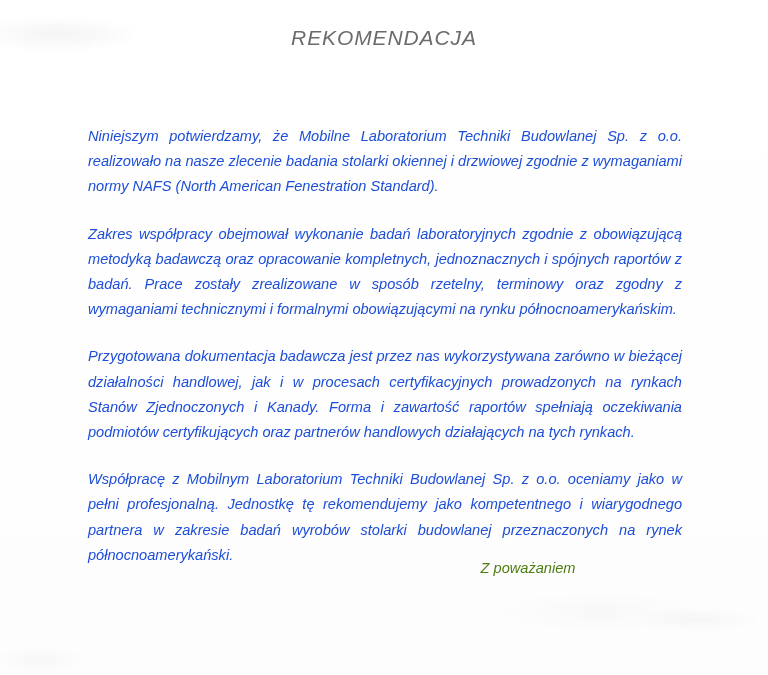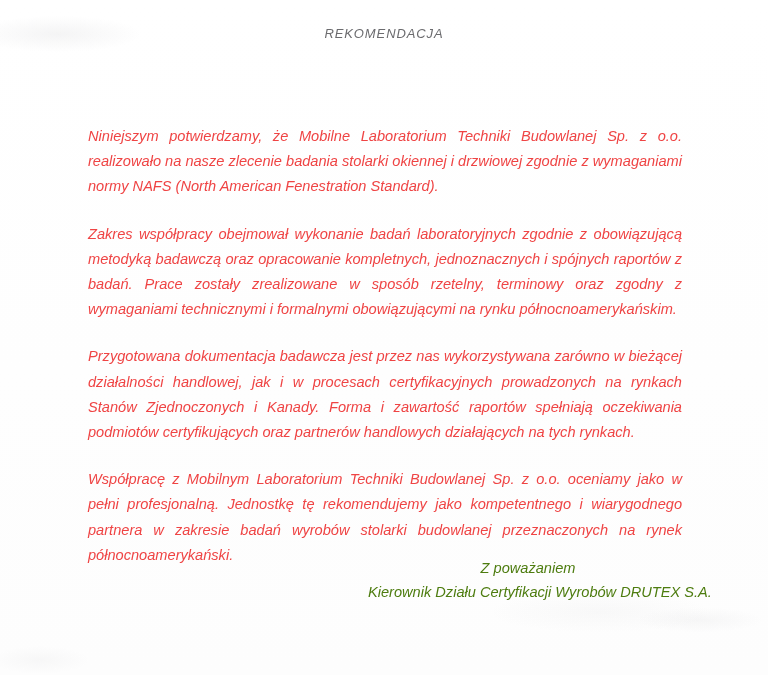--- a/index.html
+++ b/index.html
@@ -36,40 +36,40 @@
     height: 675px;
   }
 
   .doc-title {
     position: absolute;
     top: 26px;
     left: 0;
     width: 768px;
     text-align: center;
     font-style: italic;
-    font-size: 13px;
+    font-size: 21px;
     letter-spacing: 0.9px;
     color: #6b6b6e;
     font-weight: 400;
   }
 
   .body-block {
     position: absolute;
     left: 88px;
     top: 124px;
     width: 594px;
   }
 
   .para {
     text-align: justify;
     text-justify: inter-word;
     font-style: italic;
     font-size: 14.6px;
     line-height: 25.2px;
-    color: #ef4444;
+    color: #1d4ed8;
     margin: 0 0 22px 0;
     -webkit-font-smoothing: antialiased;
   }
   .para:last-child {
     margin-bottom: 0;
     font-style: italic;
   }
 
   .signature {
     position: absolute;
@@ -98,16 +98,15 @@
 
   <div class="body-block">
     <p class="para">Niniejszym potwierdzamy, że Mobilne Laboratorium Techniki Budowlanej Sp. z o.o. realizowało na nasze zlecenie badania stolarki okiennej i drzwiowej zgodnie z wymaganiami normy NAFS (North American Fenestration Standard).</p>
     <p class="para">Zakres współpracy obejmował wykonanie badań laboratoryjnych zgodnie z obowiązującą metodyką badawczą oraz opracowanie kompletnych, jednoznacznych i spójnych raportów z badań. Prace zostały zrealizowane w sposób rzetelny, terminowy oraz zgodny z wymaganiami technicznymi i formalnymi obowiązującymi na rynku północnoamerykańskim.</p>
     <p class="para">Przygotowana dokumentacja badawcza jest przez nas wykorzystywana zarówno w bieżącej działalności handlowej, jak i w procesach certyfikacyjnych prowadzonych na rynkach Stanów Zjednoczonych i Kanady. Forma i zawartość raportów spełniają oczekiwania podmiotów certyfikujących oraz partnerów handlowych działających na tych rynkach.</p>
     <p class="para">Współpracę z Mobilnym Laboratorium Techniki Budowlanej Sp. z o.o. oceniamy jako w pełni profesjonalną. Jednostkę tę rekomendujemy jako kompetentnego i wiarygodnego partnera w zakresie badań wyrobów stolarki budowlanej przeznaczonych na rynek północnoamerykański.</p>
   </div>
 
   <div class="signature">
     <span class="sig-line">Z poważaniem</span>
-    <span class="sig-line">Kierownik Działu Certyfikacji Wyrobów DRUTEX S.A.</span>
   </div>
 
 </div>
 
 </body></html>

